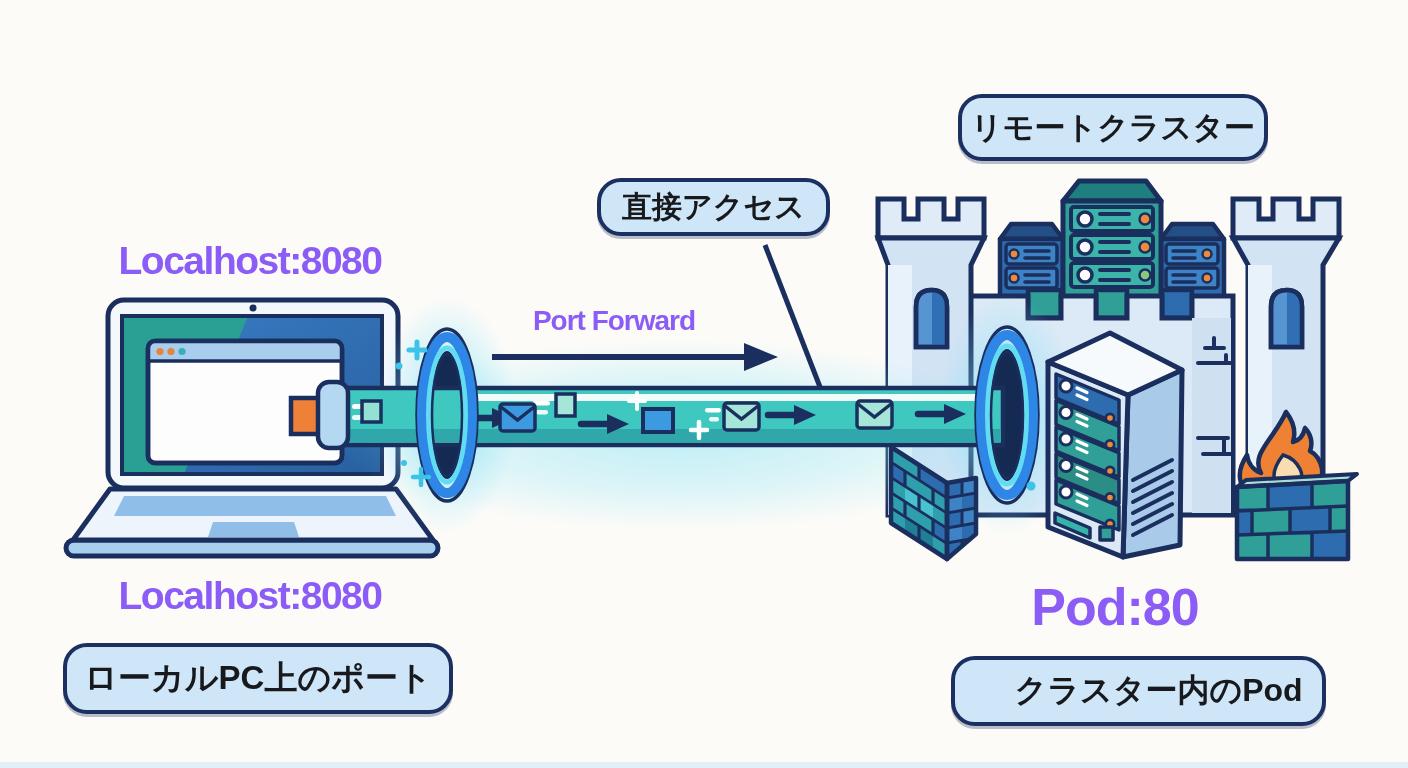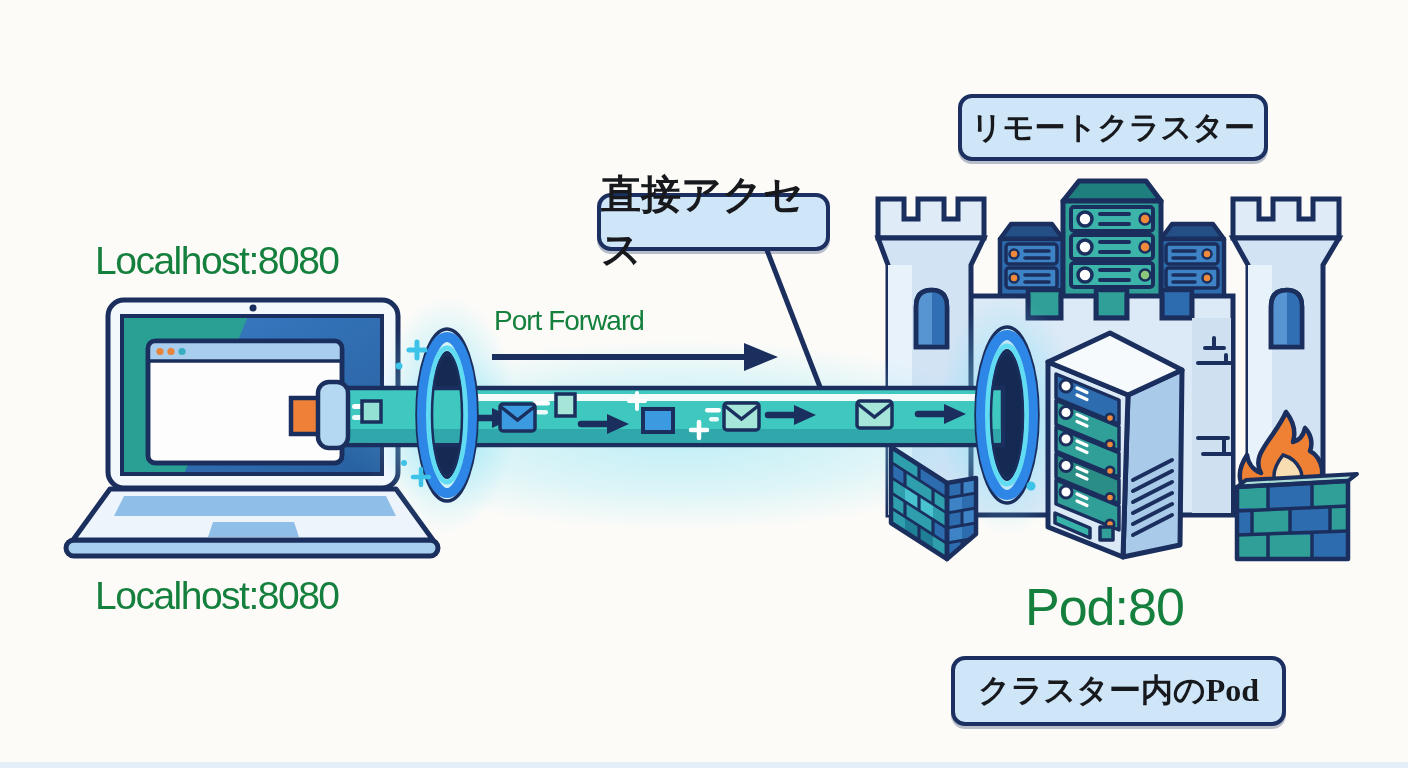--- a/index.html
+++ b/index.html
@@ -2,30 +2,30 @@
 <html><head>
 <meta charset="utf-8">
 <style>
   html,body { margin:0; padding:0; background:#fcfbf8; }
   .stage {
     position:relative; width:1408px; height:768px; overflow:hidden;
     background:#fcfbf8; font-family:"Liberation Sans", sans-serif;
   }
   .stage svg { position:absolute; left:0; top:0; }
   .lbl {
-    position:absolute; font-weight:normal;
-    color:#15803d; letter-spacing:-1px; line-height:1.05;
+    position:absolute; text-align:center; font-weight:bold;
+    color:#8b5cf6; letter-spacing:-1px; line-height:1.05;
     font-family:"Liberation Sans", sans-serif;
   }
   .jbox {
     position:absolute; display:flex; align-items:center; justify-content:center;
-    background:#cfe6f8; border:4px solid #1b3060; border-radius:14px;
+    background:#cfe6f8; border:4px solid #1b3060; border-radius:24px;
     font-weight:bold; color:#17191d; letter-spacing:0;
     box-shadow:0 3px 0 rgba(27,48,96,.3);
-    font-family:Liberation Serif, serif;
+    font-family:Liberation Sans, sans-serif;
   }
 </style>
 </head>
 <body>
 
 <div class="stage">
 <svg width="1408" height="768" viewBox="0 0 1408 768">
   <defs>
     <radialGradient id="pg">
       <stop offset="0%" stop-color="rgba(130,225,248,0.85)"></stop>
@@ -333,23 +333,24 @@
     <line x1="492" y1="357" x2="748" y2="357" stroke="#1b2f5e" stroke-width="6"></line>
     <polygon points="744,343 778,357 744,371" fill="#1b2f5e"></polygon>
   </g>
   <line x1="765" y1="245" x2="820" y2="387" stroke="#1b2f5e" stroke-width="5"></line>
 </svg>
 
 <div class="lbl" style="left:95px; top:241px; width:310px; font-size:39px; letter-spacing:-1.5px;">Localhost:8080</div>
 
 <div class="lbl" style="left:494px; top:306px; width:240px; font-size:28px;">Port Forward</div>
 
-<div class="jbox" style="left:597px; top:193px; width:225px; height:50px; font-size:40px;">直接アクセス</div>
+<div class="jbox" style="left:597px; top:178px; width:225px; height:50px; font-size:30px;">直接アクセス</div>
 
 <div class="jbox" style="left:958px; top:94px; width:302px; height:59px; font-size:31px;">リモートクラスター</div>
 
 <div class="lbl" style="left:95px; top:576px; width:310px; font-size:39px; letter-spacing:-1.5px;">Localhost:8080</div>
 
+<div class="jbox" style="left:63px; top:643px; width:382px; height:63px; font-size:33px;">ローカルPC上のポート</div>
 
 <div class="lbl" style="left:1025px; top:580px; width:180px; font-size:52px;">Pod:80</div>
 
-<div class="jbox" style="left:951px; top:656px; width:327px; height:62px; font-size:32px;">クラスター内のPod</div>
+<div class="jbox" style="left:951px; top:656px; width:327px; height:62px; font-size:32px;padding-left:40px;">クラスター内のPod</div>
 </div>
 
 </body></html>

